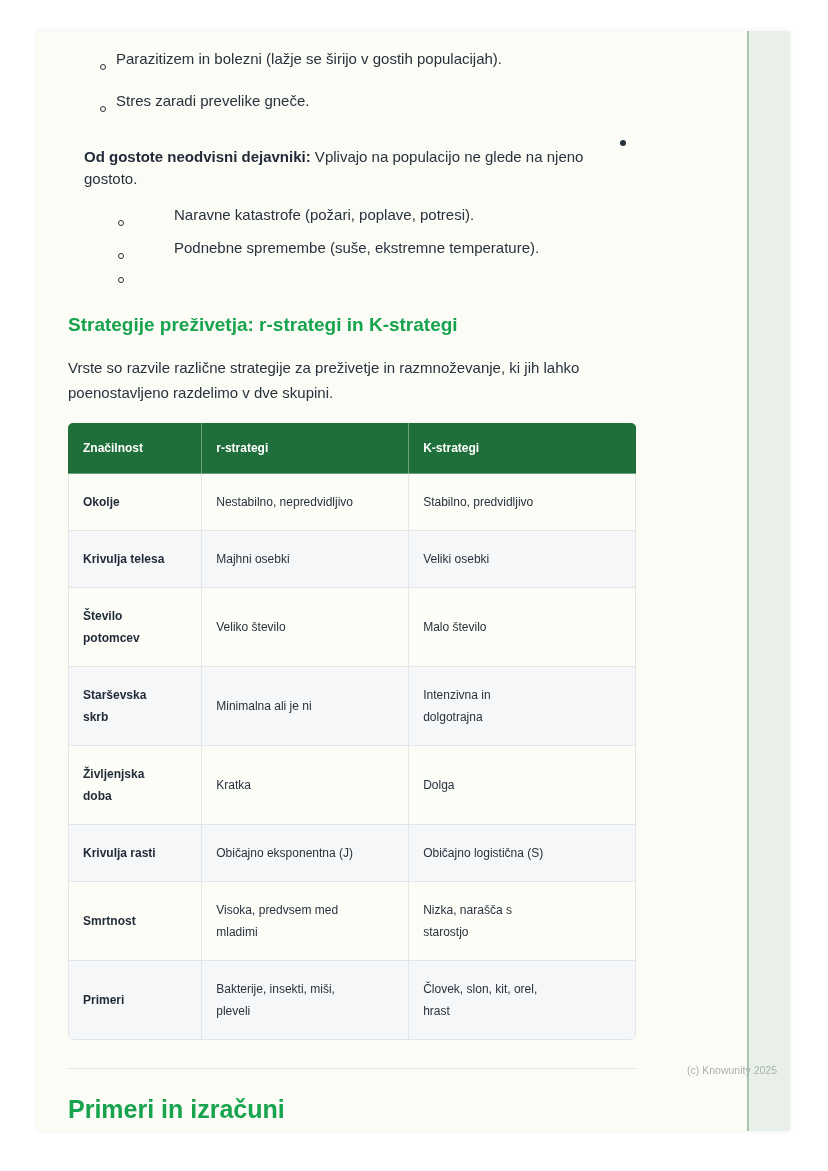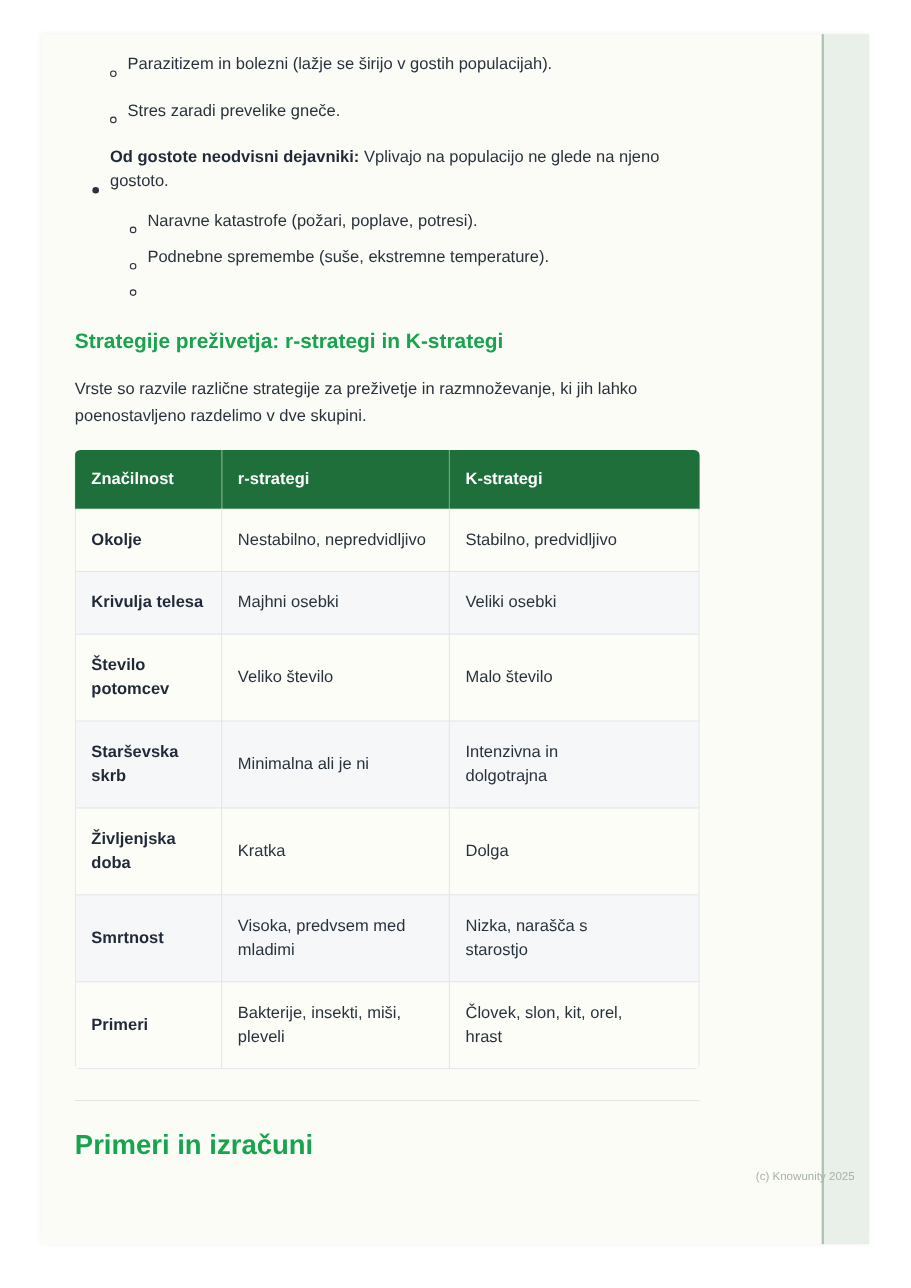--- a/index.html
+++ b/index.html
@@ -42,22 +42,22 @@
     left:31px; top:17px;
     width:568px;
   }
   .bullet-row{
     display:flex;
     align-items:flex-end;
     font-size:15px;
     line-height:22px;
   }
   .lvl2{ padding-left:32px; margin-bottom:20px; }
-  .lvl2n{ padding-left:50px; margin-bottom:11px; }
-  .lvl1{ padding-left:16px; margin-bottom:14px; }
+  .lvl2n{ padding-left:50px; margin-bottom:11px;gap:40px; }
+  .lvl1{ padding-left:16px; margin-bottom:14px;flex-direction:column; }
   .marker-ring{
     flex:0 0 auto;
     width:6px;height:6px;
     border:1.5px solid var(--text);
     border-radius:50%;
     margin:7px 10px 0 0;
   }
   .marker-dot{
     flex:0 0 auto;
     width:6px;height:6px;
@@ -75,21 +75,21 @@
   }
   p.lead{
     font-size:15px;
     line-height:25px;
     margin-top:19px;
   }
   table.cmp{
     width:100%;
     border-collapse:collapse;
     margin-top:18px;
-    font-size:15px;
+    font-size:12px;
     border-radius:5px;
     overflow:hidden;
   }
   table.cmp th{
     background:var(--th-bg);
     color:#ffffff;
     font-weight:700;
     text-align:left;
     padding:18px 14px;
     border:1px solid rgba(255,255,255,0.35);
@@ -210,20 +210,25 @@
             <td>Intenzivna in
 dolgotrajna</td>
           </tr>
           <tr>
             <td>Življenjska
 doba</td>
             <td>Kratka</td>
             <td>Dolga</td>
           </tr>
           <tr>
+            <td>Krivulja rasti</td>
+            <td>Običajno eksponentna (J)</td>
+            <td>Običajno logistična (S)</td>
+          </tr>
+          <tr>
             <td>Smrtnost</td>
             <td>Visoka, predvsem med
 mladimi</td>
             <td>Nizka, narašča s
 starostjo</td>
           </tr>
           <tr>
             <td>Primeri</td>
             <td>Bakterije, insekti, miši,
 pleveli</td>

